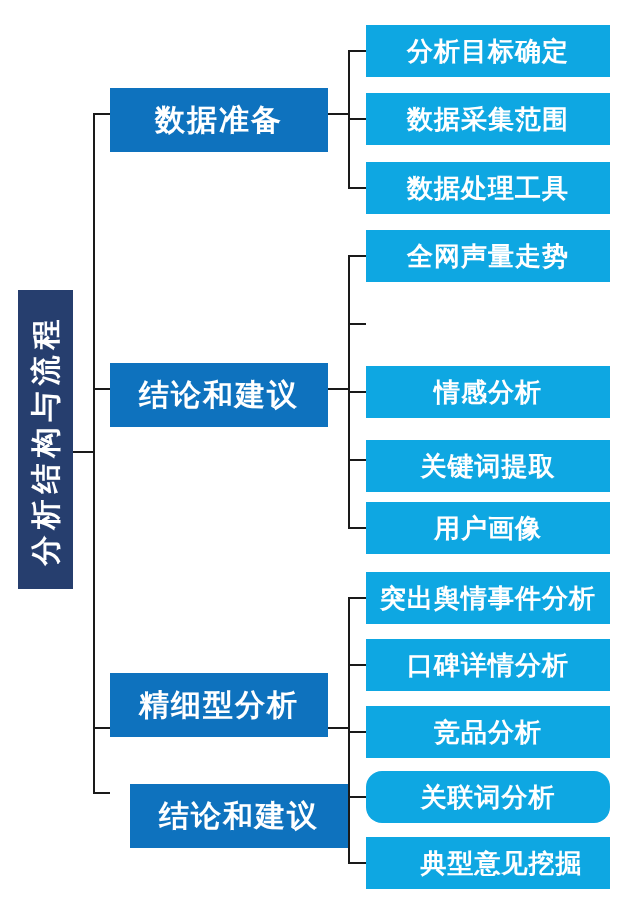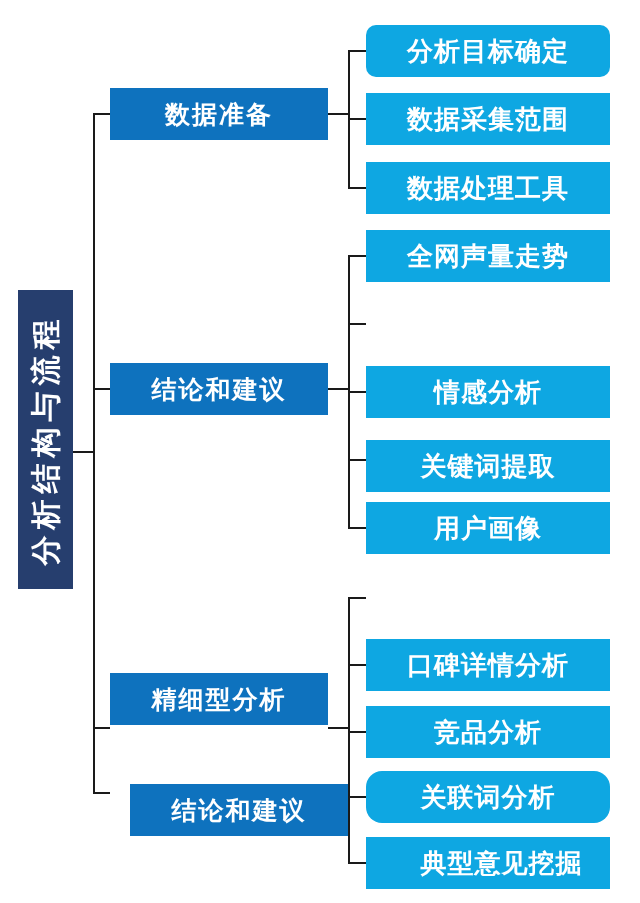--- a/index.html
+++ b/index.html
@@ -26,23 +26,23 @@
     background: #263E6E;
   }
   .root .vtext {
     transform: rotate(-90deg);
     transform-origin: center center;
     white-space: nowrap;
     font-size: 30px;
     letter-spacing: 6px;
   }
   .branch {
-    left: 110px; width: 218px; height: 52px;
+    left: 110px; width: 218px; height: 64px;
     background: #0E72BE;
-    font-size: 25px;
+    font-size: 30px;
     letter-spacing: 2px;
     white-space: nowrap;
   }
   .leaf {
     left: 366px; width: 244px; height: 52px;
     background: #0EA7E2;
     font-size: 26px;
     letter-spacing: 1px;
     white-space: nowrap;
   }
@@ -90,27 +90,28 @@
 
   <div class="node root">
     <span class="vtext">分析结构与流程</span>
   </div>
 
   <div class="node branch" style="top:88px;">数据准备</div>
   <div class="node branch" style="top:363px;">结论和建议</div>
   <div class="node branch" style="top:673px;">精细型分析</div>
   <div class="node branch" style="top:784px;margin-left:20px;">结论和建议</div>
 
-  <div class="node leaf" style="top:25px;border-radius:10px;">分析目标确定</div>
+  <div class="node leaf" style="top:25px;">分析目标确定</div>
   <div class="node leaf" style="top:93px;">数据采集范围</div>
   <div class="node leaf" style="top:162px;">数据处理工具</div>
 
   <div class="node leaf" style="top:230px;">全网声量走势</div>
   <div class="node leaf" style="top:366px;">情感分析</div>
   <div class="node leaf" style="top:440px;">关键词提取</div>
   <div class="node leaf" style="top:502px;">用户画像</div>
 
+  <div class="node leaf" style="top:572px;">突出舆情事件分析</div>
   <div class="node leaf" style="top:639px;">口碑详情分析</div>
   <div class="node leaf" style="top:706px;">竞品分析</div>
   <div class="node leaf" style="top:771px;border-radius:16px;">关联词分析</div>
   <div class="node leaf" style="top:837px;padding-left:27px;">典型意见挖掘</div>
 
 </div>
 
 </body></html>

